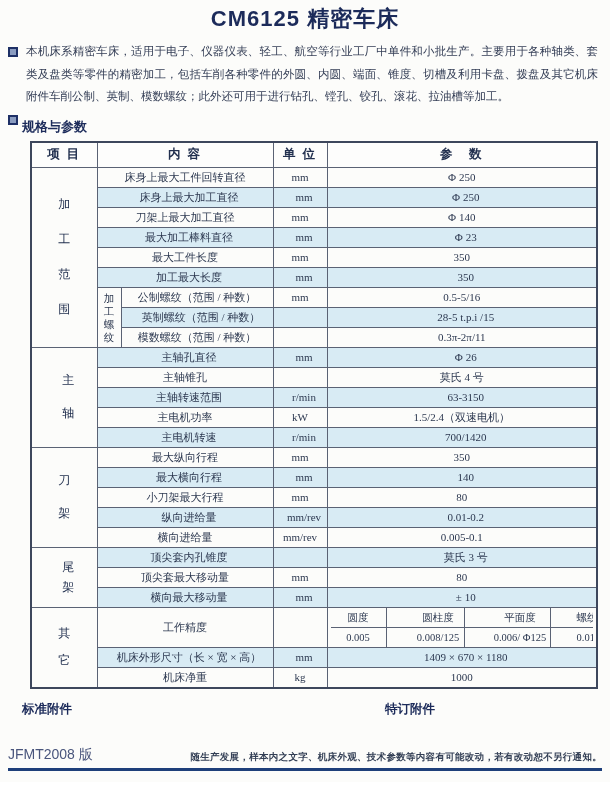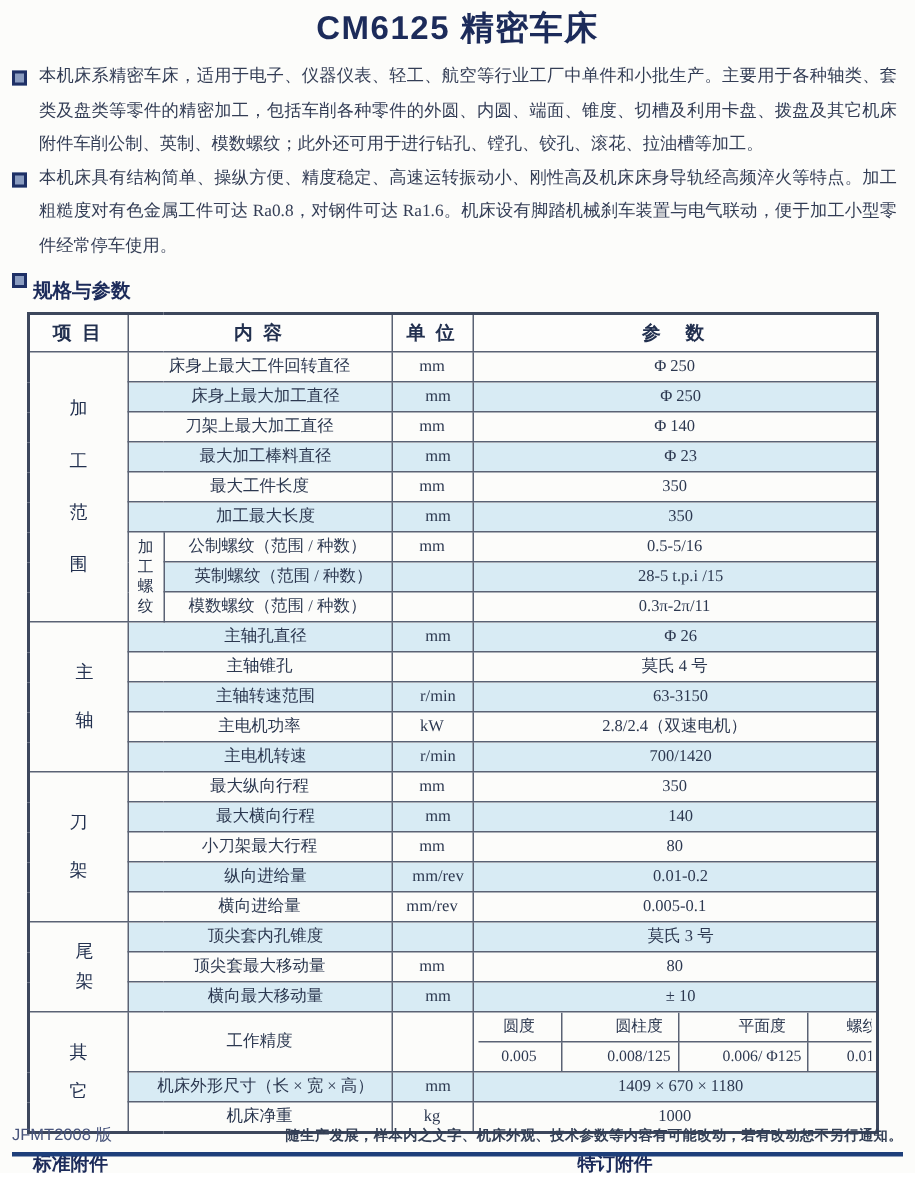--- a/index.html
+++ b/index.html
@@ -24,21 +24,21 @@
   .sq{
     position:absolute;left:0;top:7px;width:10px;height:10px;
     background:#8a9cc0;border:2.5px solid #1e3066;box-sizing:border-box;
   }
   .specs-heading{
     margin:10px 0 5px 22px;
     font-family:"Liberation Sans", sans-serif;
     font-size:13px;font-weight:bold;color:#1c2b5a;
   }
   table.specs{
-    margin-left:18px;width:566px;
+    margin-left:30px;width:566px;
     border-collapse:collapse;table-layout:fixed;
     font-size:11px;color:#2c3850;
     border:2px solid #3d475c;
   }
   table.specs th, table.specs td{
     border:1px solid #5a6274;
     height:19px;line-height:13px;
     padding:0 3px;text-align:center;
     overflow:hidden;white-space:nowrap;
   }
@@ -72,41 +72,37 @@
   }
   .acc-std{width:330px;}
   .acc-special{margin-left:33px;}
   .footer{
     position:absolute;left:8px;right:8px;bottom:11px;
     border-bottom:3px solid #1e3f7a;padding-bottom:4px;
     display:flex;justify-content:space-between;align-items:flex-end;
   }
   .edition{
     font-family:"Liberation Sans", sans-serif;
-    font-size:11px;color:#49557c;
+    font-size:14px;color:#49557c;
   }
   .notice{
     font-size:9.5px;font-weight:bold;color:#333f55;letter-spacing:0.3px;
   }
 </style>
 </head>
 <body>
 
 <div class="page">
 
   <h1 class="title">CM6125 精密车床</h1>
 
   <ul class="bullets">
     <li>
       <span class="sq"></span>
       <span>本机床系精密车床，适用于电子、仪器仪表、轻工、航空等行业工厂中单件和小批生产。主要用于各种轴类、套类及盘类等零件的精密加工，包括车削各种零件的外圆、内圆、端面、锥度、切槽及利用卡盘、拨盘及其它机床附件车削公制、英制、模数螺纹；此外还可用于进行钻孔、镗孔、铰孔、滚花、拉油槽等加工。</span>
-    </li>
-    <li>
-      <span class="sq"></span>
-      <span>本机床具有结构简单、操纵方便、精度稳定、高速运转振动小、刚性高及机床床身导轨经高频淬火等特点。加工粗糙度对有色金属工件可达 Ra0.8，对钢件可达 Ra1.6。机床设有脚踏机械刹车装置与电气联动，便于加工小型零件经常停车使用。</span>
     </li>
     <li>
       <span class="sq"></span>
     </li>
   </ul>
 
   <h2 class="specs-heading">规格与参数</h2>
 
   <table class="specs">
     <colgroup>
@@ -203,21 +199,21 @@
           <td class="param">莫氏 4 号</td>
         </tr>
         <tr class="alt">
           <td class="content" colspan="2">主轴转速范围</td>
           <td class="unit">r/min</td>
           <td class="param">63-3150</td>
         </tr>
         <tr>
           <td class="content" colspan="2">主电机功率</td>
           <td class="unit">kW</td>
-          <td class="param">2.8/2.4（双速电机）</td>
+          <td class="param">1.5/2.4（双速电机）</td>
         </tr>
         <tr class="alt">
           <td class="content" colspan="2">主电机转速</td>
           <td class="unit">r/min</td>
           <td class="param">700/1420</td>
         </tr>
         <tr>
           <td class="item-label" rowspan="5">
             <div style="height: 85px;">
               <span>刀</span>

